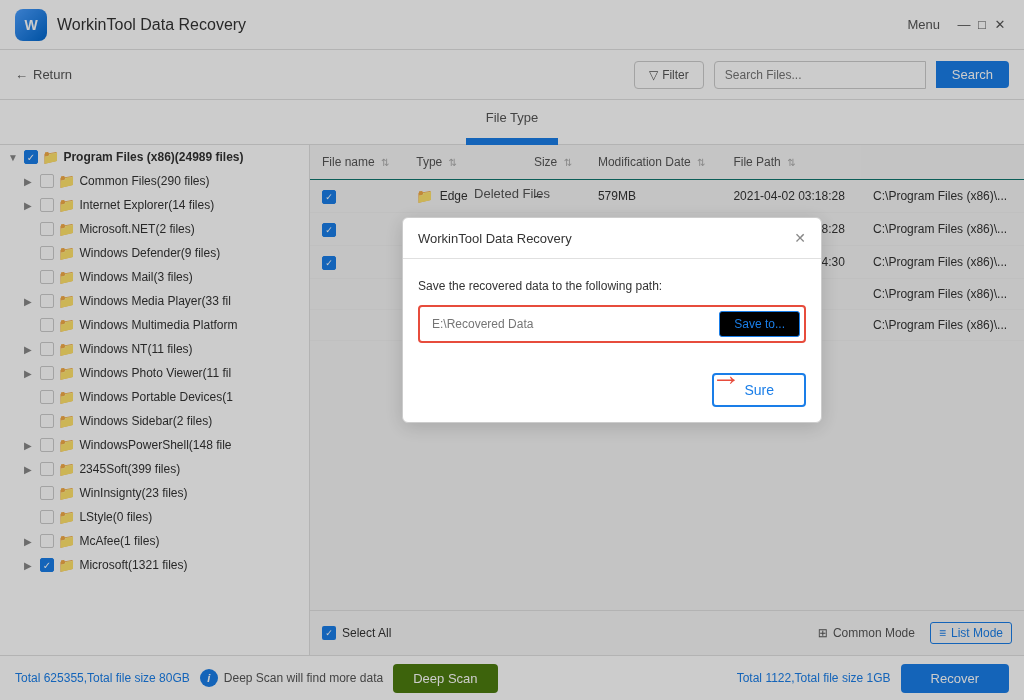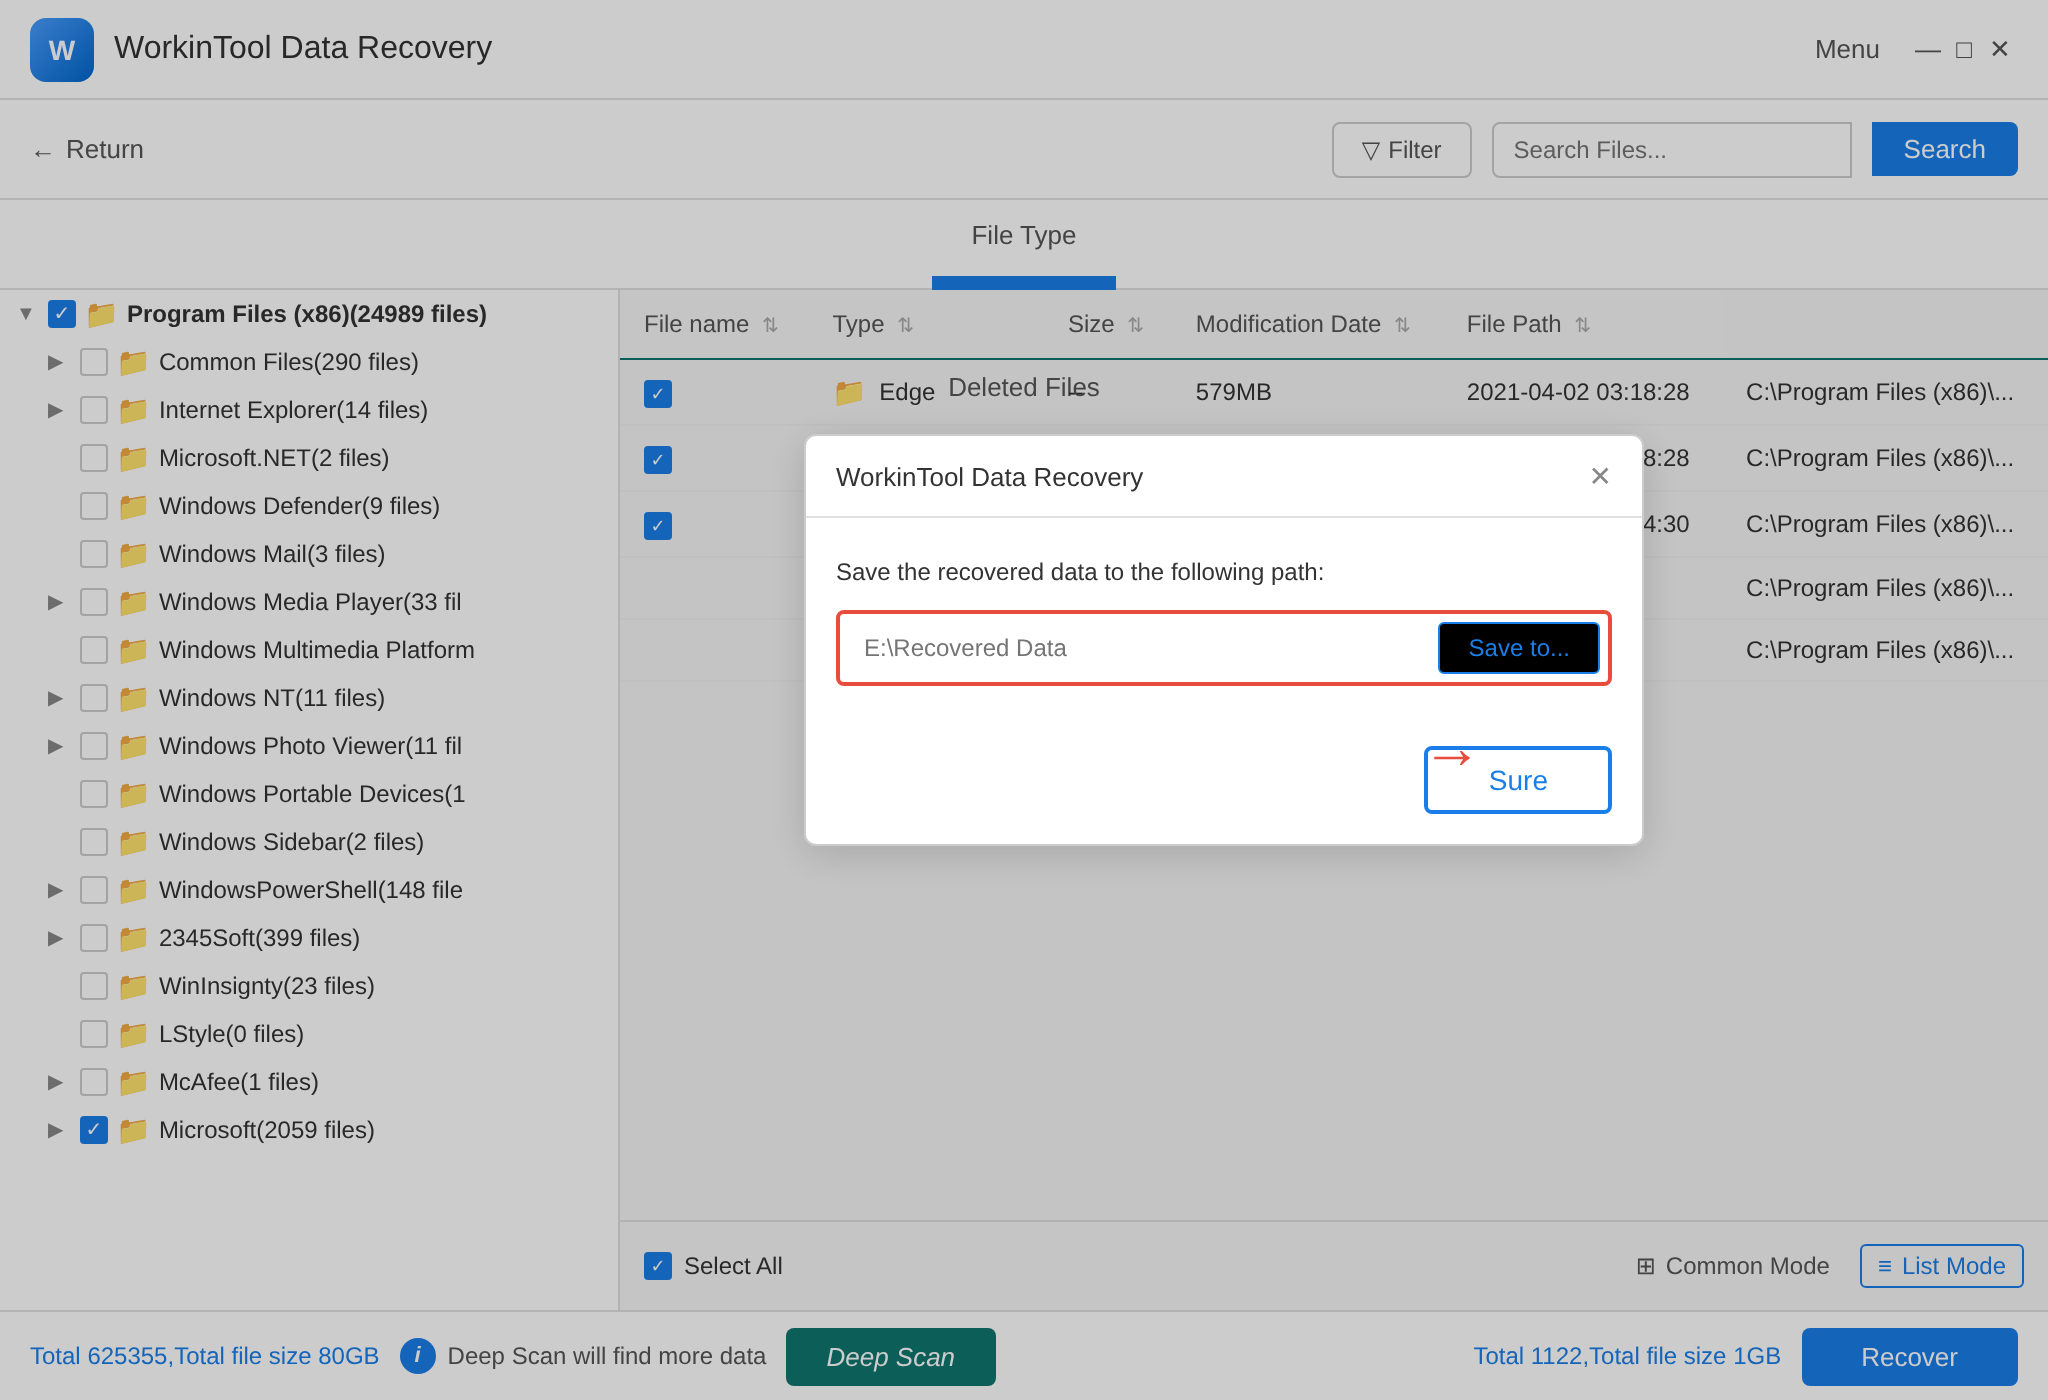--- a/index.html
+++ b/index.html
@@ -46,21 +46,21 @@
       color: #555; cursor: pointer; font-size: 13px;
     }
     #toolbar-spacer { flex: 1; }
     #filter-btn {
       display: flex; align-items: center; gap: 4px;
       padding: 6px 14px;
       border: 1px solid #ccc; border-radius: 4px;
       background: #fff; cursor: pointer; font-size: 12px; color: #555;
     }
     #search-input {
-      width: 180px; padding: 6px 10px;
+      width: 212px; padding: 6px 10px;
       border: 1px solid #ccc; border-radius: 4px 0 0 4px;
       font-size: 12px; color: #999; outline: none;
     }
     #search-btn {
       padding: 6px 16px;
       background: #1a7ee8; color: #fff;
       border: none; border-radius: 0 4px 4px 0;
       cursor: pointer; font-size: 13px;
     }
 
@@ -211,22 +211,22 @@
       color: #555;
     }
     #deep-scan-icon {
       width: 18px; height: 18px; border-radius: 50%;
       background: #1a7ee8; color: white;
       display: flex; align-items: center; justify-content: center;
       font-size: 11px; font-style: italic; font-weight: bold;
     }
     #deep-scan-btn {
       padding: 7px 20px;
-      background: #0f766e; color: white;
-      border: none; border-radius: 4px; cursor: pointer; font-size: 13px; font-style: italic;
+      background: #4d7c0f; color: white;
+      border: none; border-radius: 4px; cursor: pointer; font-size: 13px;
     }
     #status-spacer { flex: 1; }
     #right-total { color: #555; }
     #right-total span { color: #1a7ee8; font-weight: 500; }
     #recover-btn {
       padding: 7px 30px;
       background: #1a7ee8; color: white;
       border: none; border-radius: 4px; cursor: pointer; font-size: 13px;
     }
 
@@ -438,21 +438,21 @@
       <div class="tree-item" style="padding-left: 24px;">
         <span class="tree-arrow">▶</span>
         <div class="tree-checkbox"></div>
         <span class="folder-icon">📁</span>
         <span class="tree-label">McAfee(1 files)</span>
       </div>
       <div class="tree-item" style="padding-left: 24px;">
         <span class="tree-arrow">▶</span>
         <div class="tree-checkbox checked">✓</div>
         <span class="folder-icon">📁</span>
-        <span class="tree-label">Microsoft(2059 files)</span>
+        <span class="tree-label">Microsoft(1321 files)</span>
       </div>
     </div>
 
   <div id="content">
     <div id="file-table">
       <table>
         <thead>
           <tr>
             <th>File name <span class="sort-icon">⇅</span></th>
             <th>Type <span class="sort-icon">⇅</span></th>

